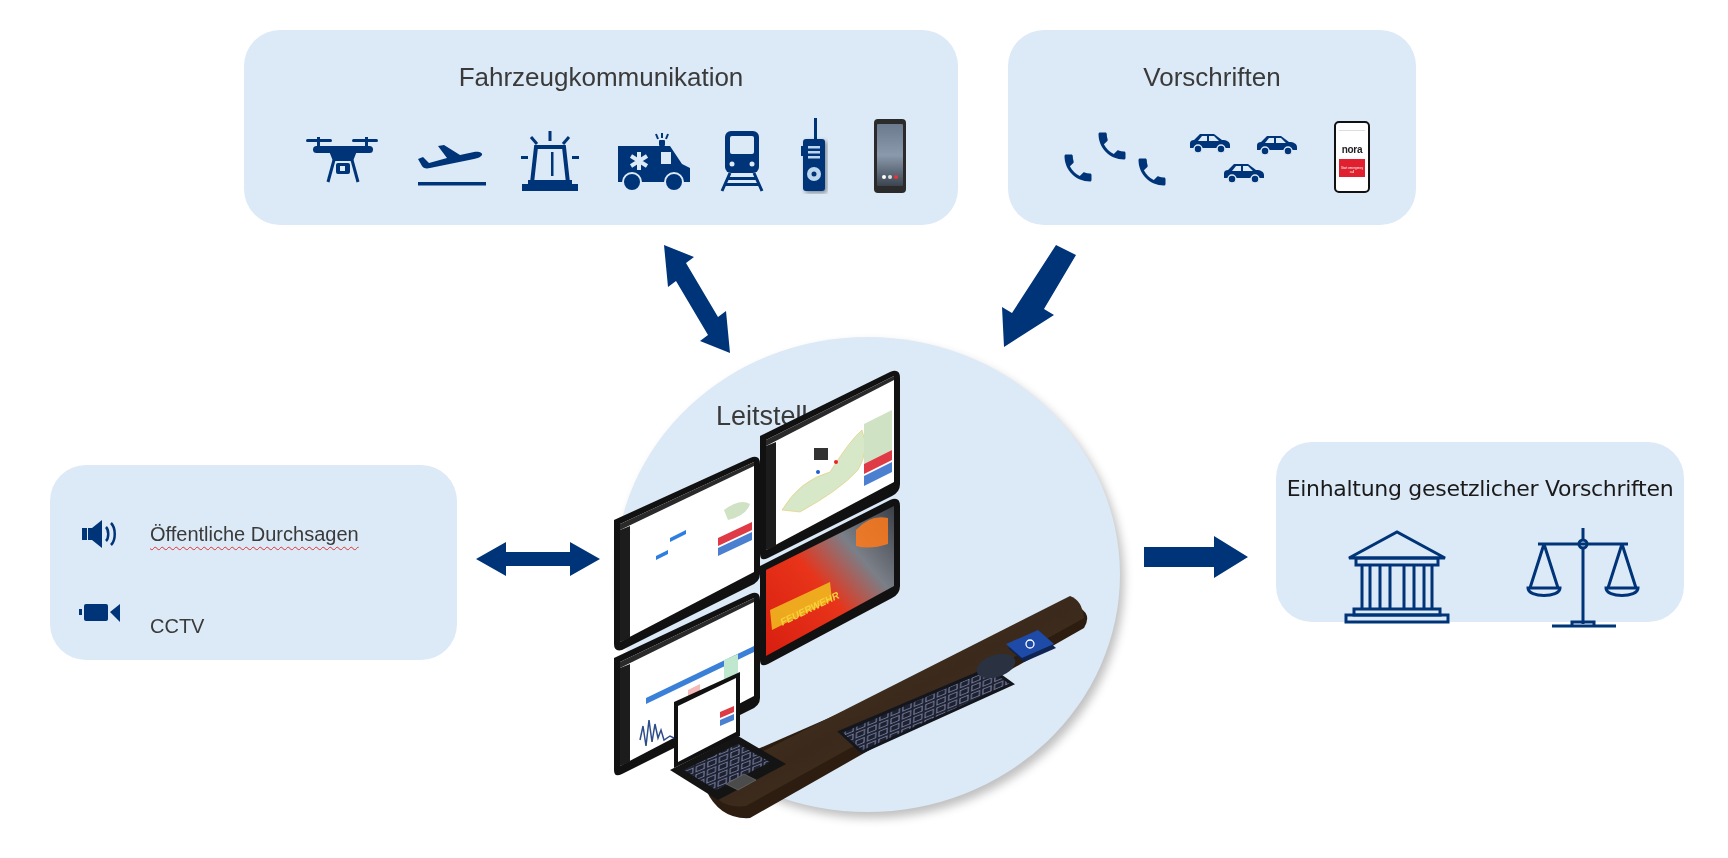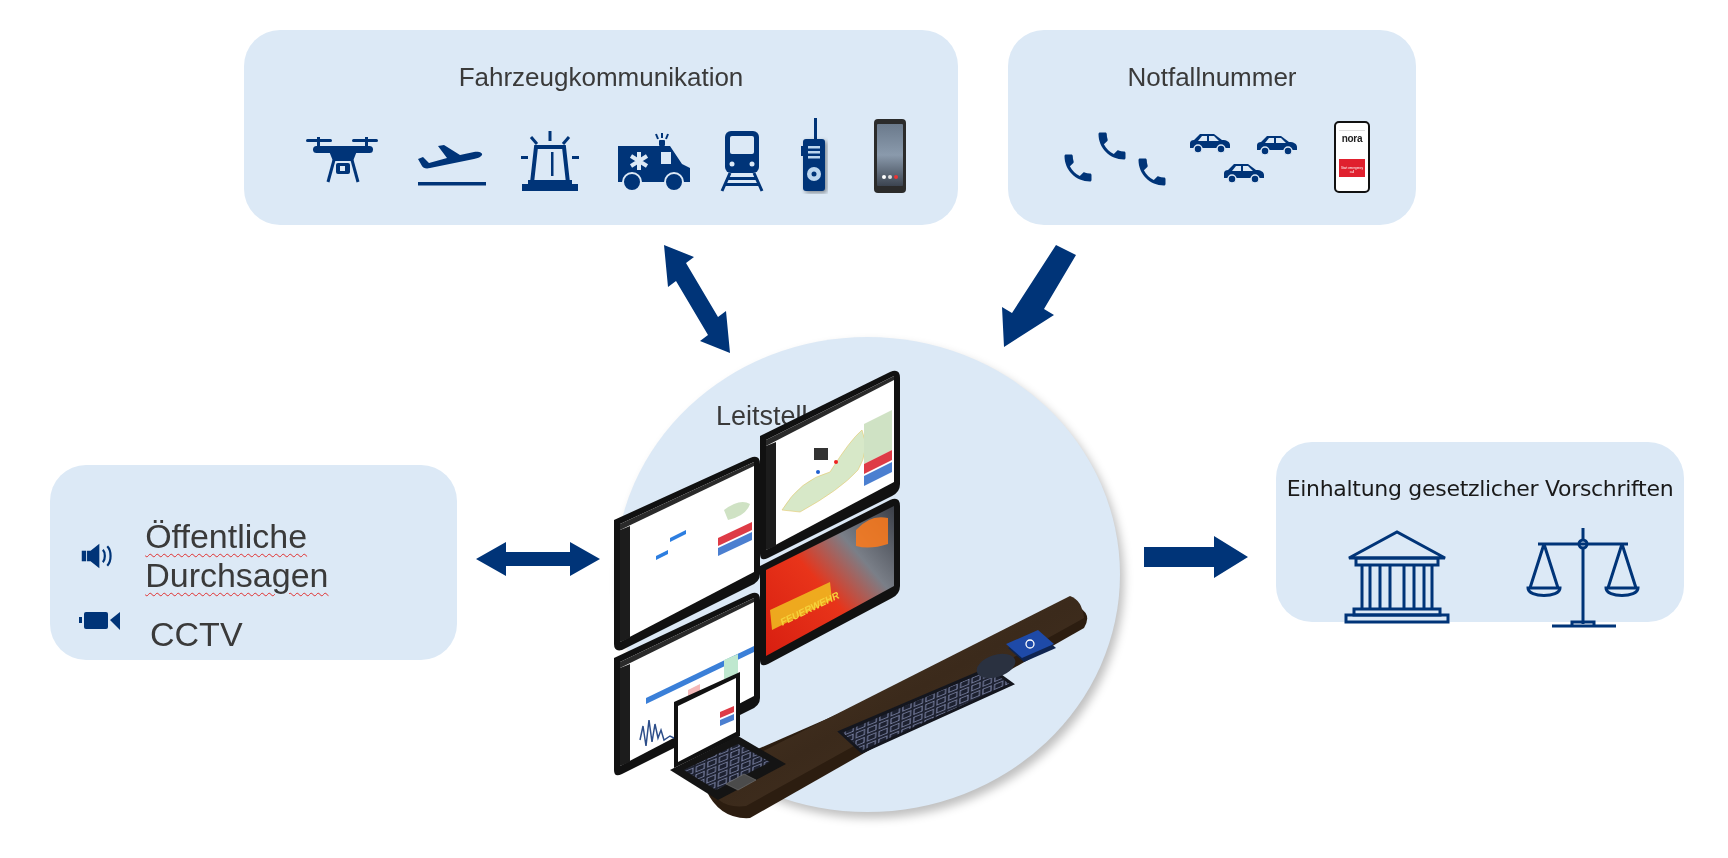--- a/index.html
+++ b/index.html
@@ -8,21 +8,21 @@
   .box-title { position:absolute; left:0; right:0; text-align:center; color:#3a3a3a; font-family:"Liberation Sans", sans-serif; }
   #box-vehicle { left:244px; top:30px; width:714px; height:195px; }
   #box-vehicle .box-title { top:32px; font-size:26px; }
   #box-emergency { left:1008px; top:30px; width:408px; height:195px; }
   #box-emergency .box-title { top:32px; font-size:26px; }
   #box-public { left:50px; top:465px; width:407px; height:195px; }
   #box-legal { left:1276px; top:442px; width:408px; height:180px; }
   #box-legal .box-title { top:34px; font-size:22px; color:#1a1a1a; font-family:"DejaVu Sans", sans-serif; letter-spacing:-0.3px; }
   .icon { position:absolute; }
   .row { position:absolute; left:0; display:flex; align-items:center; }
-  .row-label { font-size:34px; color:#3a3a3a; }
+  .row-label { font-size:20px; color:#3a3a3a; }
   .squiggle { text-decoration: underline wavy #e03030; text-decoration-thickness:1px; text-underline-offset:5px; }
   #hub-circle { position:absolute; left:615px; top:337px; width:505px; height:475px; border-radius:50%; background:#dce9f6; box-shadow: 4px 6px 10px rgba(0,0,0,0.25); }
   #hub-title { position:absolute; left:716px; top:401px; font-size:27px; color:#3a3a3a; }
   .arrow { position:absolute; }
   .screen { position:absolute; }
 </style>
 </head>
 <body>
 
 <div class="box" id="box-vehicle">
@@ -113,21 +113,21 @@
     </defs>
     <rect x="2" y="1" width="32" height="74" rx="4" fill="#2b2b2b"></rect>
     <rect x="5" y="6" width="26" height="62" rx="1" fill="url(#phscr)"></rect>
     <circle cx="12" cy="59" r="2" fill="#fff"></circle>
     <circle cx="18" cy="59" r="2" fill="#ddd"></circle>
     <circle cx="24" cy="59" r="2" fill="#e33"></circle>
   </svg>
 </div>
 
 <div class="box" id="box-emergency">
-  <div class="box-title">Notfallnummer</div>
+  <div class="box-title">Vorschriften</div>
 
   <svg class="icon" style="left:52px;top:120px" width="36" height="36" viewBox="0 0 24 24">
     <path fill="#003478" d="M6.6 10.8c1.4 2.8 3.8 5.1 6.6 6.6l2.2-2.2c.3-.3.7-.4 1-.2 1.1.4 2.3.6 3.6.6.6 0 1 .4 1 1V20c0 .6-.4 1-1 1C10.6 21 3 13.4 3 4c0-.6.4-1 1-1h3.5c.6 0 1 .4 1 1 0 1.3.2 2.5.6 3.6.1.3 0 .7-.2 1z" transform="rotate(0 12 12)"></path>
   </svg>
   <svg class="icon" style="left:86px;top:98px" width="36" height="36" viewBox="0 0 24 24">
     <path fill="#003478" d="M6.6 10.8c1.4 2.8 3.8 5.1 6.6 6.6l2.2-2.2c.3-.3.7-.4 1-.2 1.1.4 2.3.6 3.6.6.6 0 1 .4 1 1V20c0 .6-.4 1-1 1C10.6 21 3 13.4 3 4c0-.6.4-1 1-1h3.5c.6 0 1 .4 1 1 0 1.3.2 2.5.6 3.6.1.3 0 .7-.2 1z"></path>
   </svg>
   <svg class="icon" style="left:126px;top:124px" width="36" height="36" viewBox="0 0 24 24">
     <path fill="#003478" d="M6.6 10.8c1.4 2.8 3.8 5.1 6.6 6.6l2.2-2.2c.3-.3.7-.4 1-.2 1.1.4 2.3.6 3.6.6.6 0 1 .4 1 1V20c0 .6-.4 1-1 1C10.6 21 3 13.4 3 4c0-.6.4-1 1-1h3.5c.6 0 1 .4 1 1 0 1.3.2 2.5.6 3.6.1.3 0 .7-.2 1z"></path>
   </svg>
@@ -146,21 +146,21 @@
   </svg>
   <svg class="icon" style="left:214px;top:132px" width="44" height="22" viewBox="0 0 44 22">
     <path fill="#003478" d="M2 16 v-5 c0-2 2-3 4-3 l6-6 h14 l8 6 c5 0 8 2 8 5 v3 z"></path>
     <path fill="#dce9f6" d="M14 4 h5 v5 h-9 z M21 4 h5 l5 5 h-10 z"></path>
     <circle cx="10" cy="17" r="4" fill="#003478" stroke="#dce9f6" stroke-width="1.5"></circle>
     <circle cx="33" cy="17" r="4" fill="#003478" stroke="#dce9f6" stroke-width="1.5"></circle>
   </svg>
 
   <div class="icon" style="left:326px;top:91px;width:36px;height:72px;border:2px solid #111;border-radius:5px;background:#fff;box-sizing:border-box;">
     <div style="height:5px;border-bottom:1px solid #ddd;margin:2px 3px 0;"></div>
-    <div style="text-align:center;font-size:10px;font-weight:bold;color:#222;margin-top:2px;letter-spacing:-0.3px;">nora</div>
+    <div style="text-align:center;font-size:10px;font-weight:bold;color:#222;margin-top:13px;letter-spacing:-0.3px;">nora</div>
     <div style="position:absolute;left:3px;right:3px;top:36px;height:18px;background:#e0202e;color:#fff;font-size:3px;text-align:center;line-height:3.5px;padding-top:8px;box-sizing:border-box;overflow:hidden;">
       <span>Start emergency call</span>
     </div>
   </div>
 </div>
 
 <div class="box" id="box-public">
   <div class="row" style="top:52px;left:30px;">
     <svg width="40" height="34" viewBox="0 0 40 34">
       <g fill="#003478">

